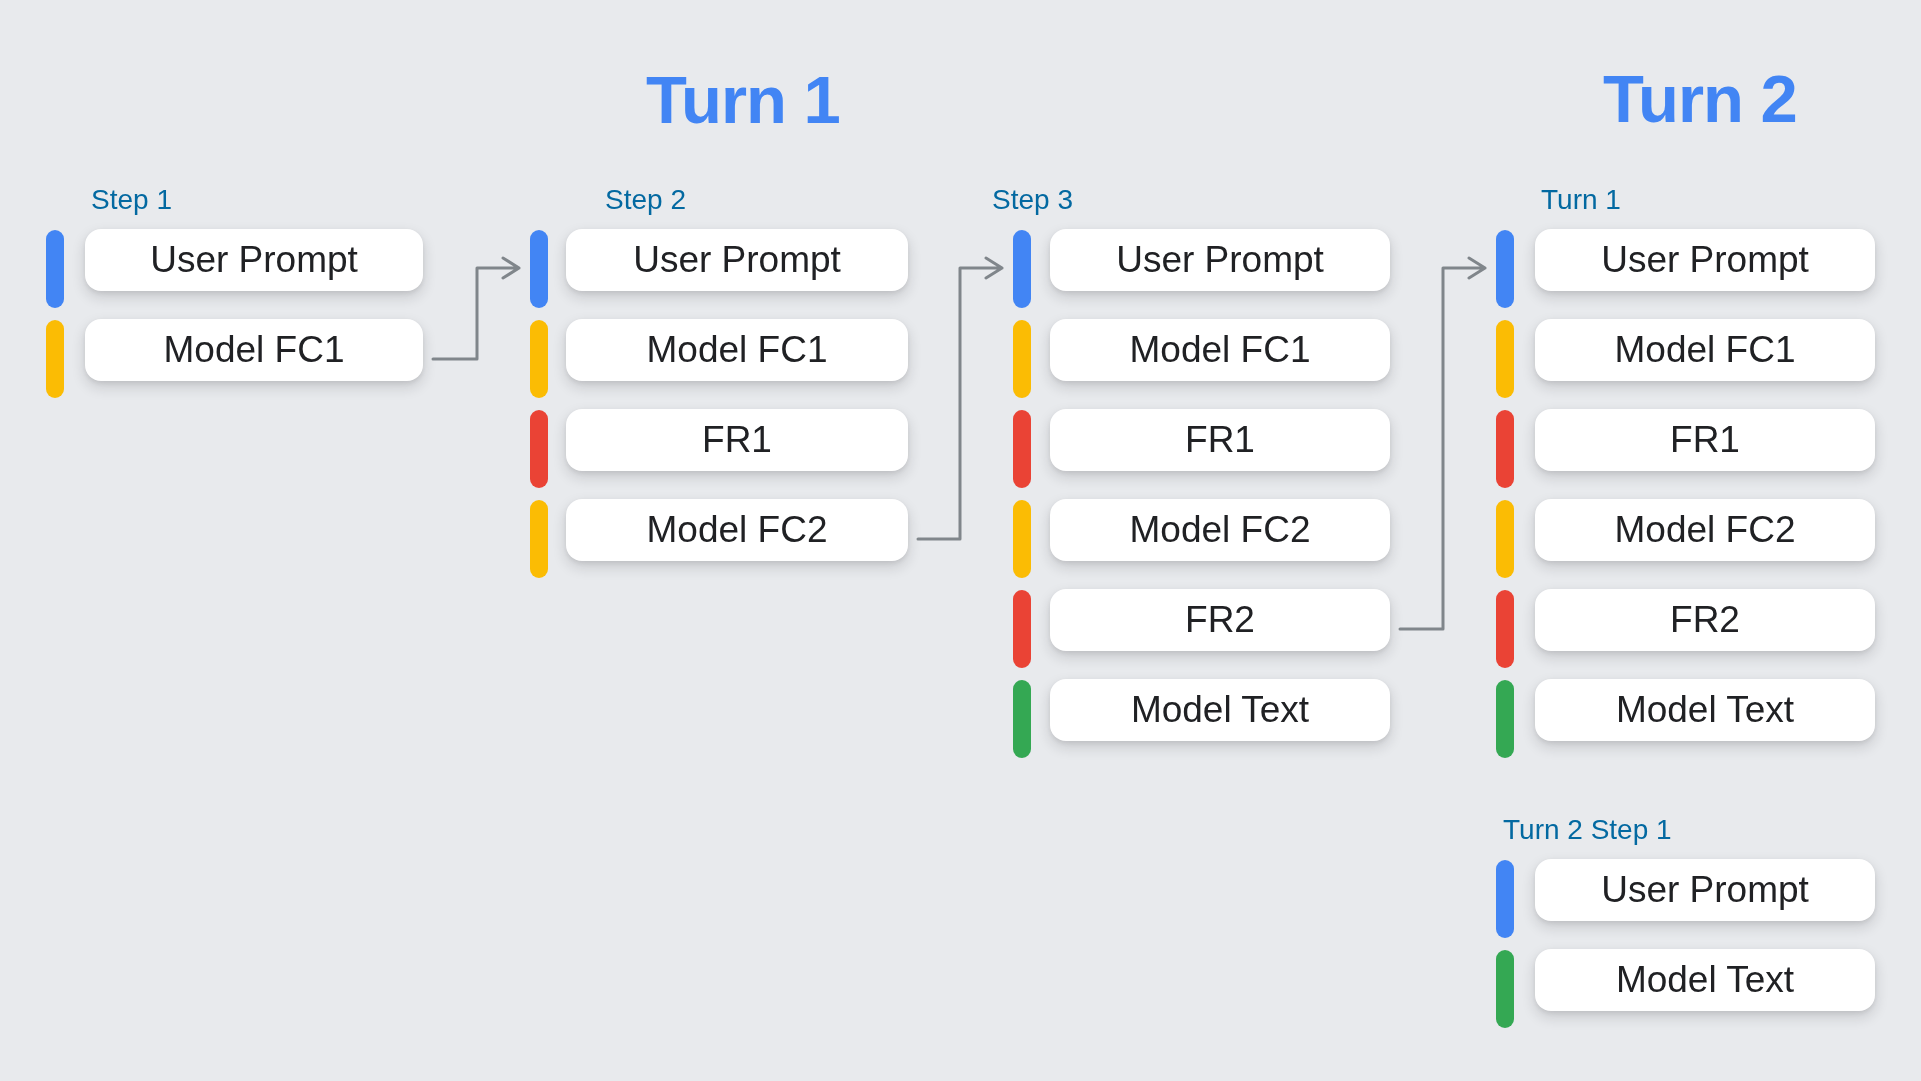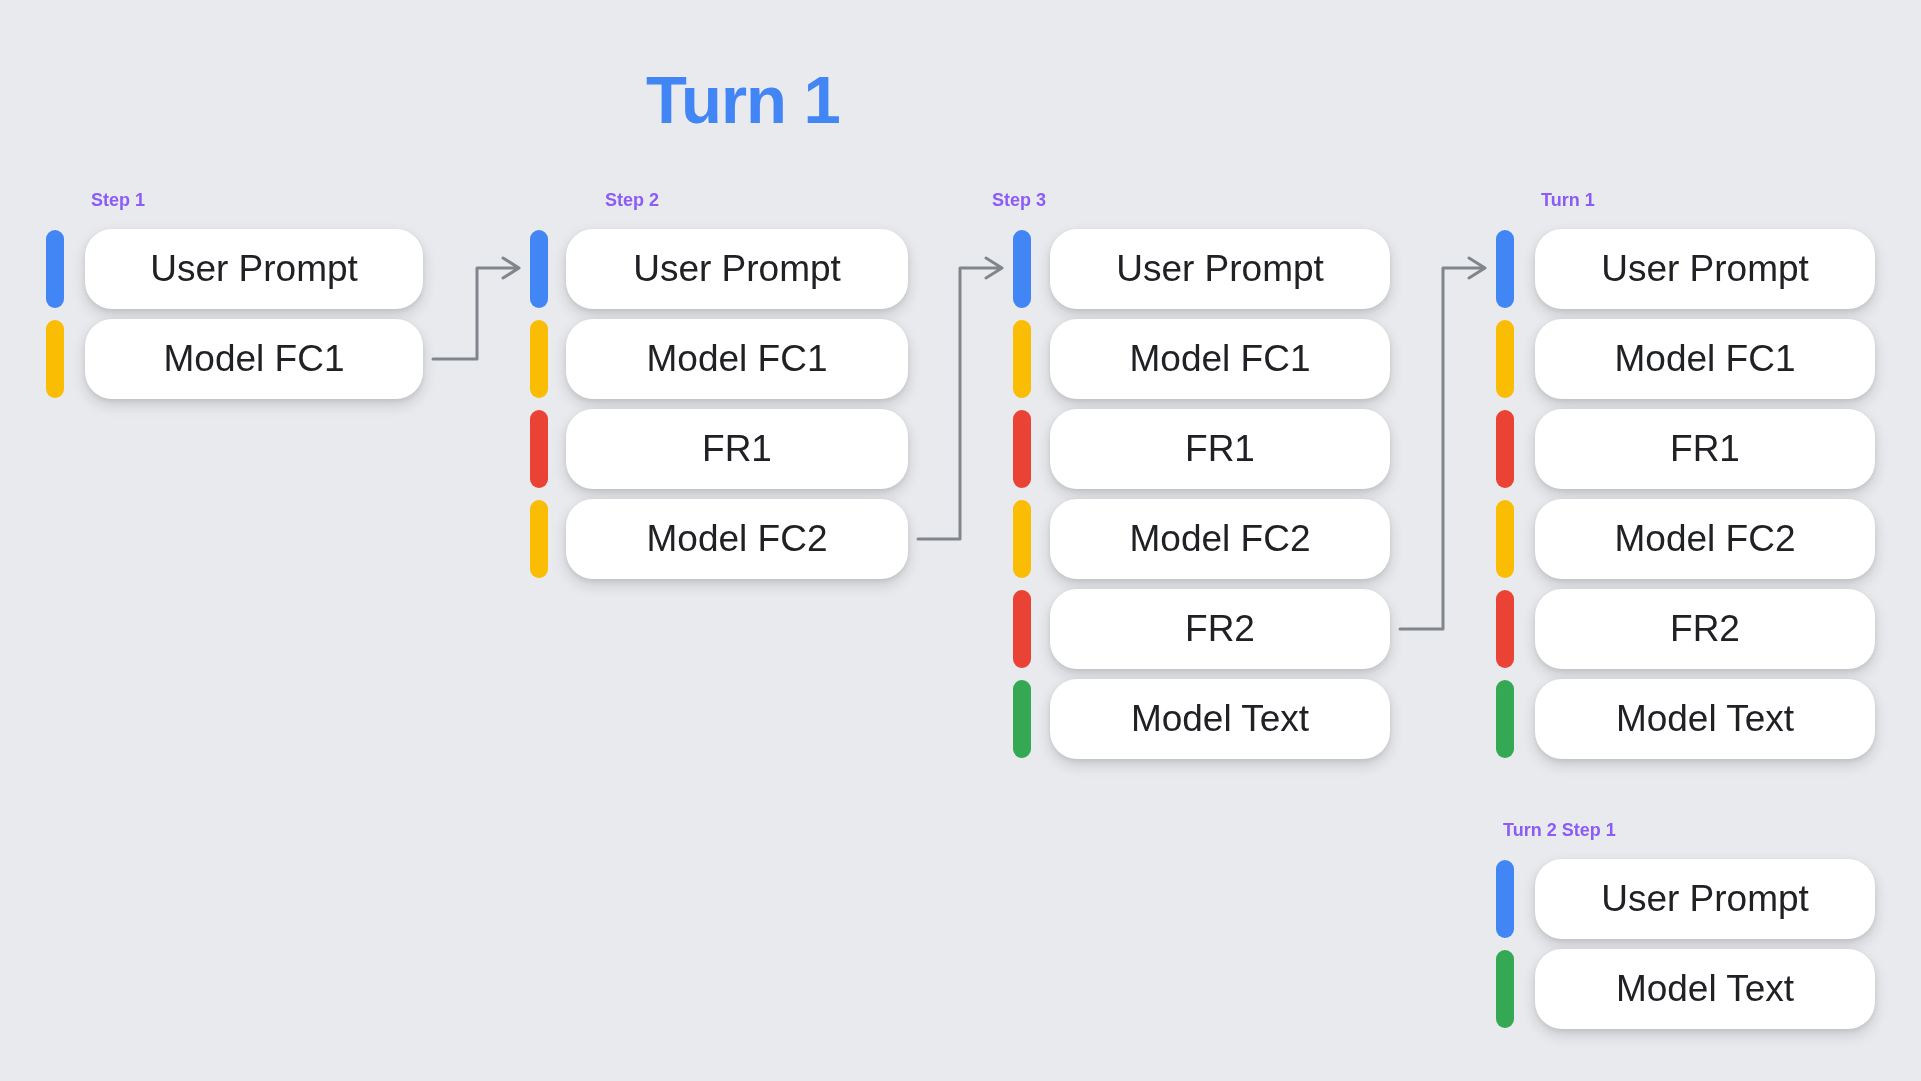--- a/index.html
+++ b/index.html
@@ -15,37 +15,37 @@
     position: absolute;
     transform: translate(-50%, -50%);
     font-size: 67px;
     font-weight: 600;
     letter-spacing: -1px;
     color: #4285F4;
     white-space: nowrap;
   }
   .col-label {
     position: absolute;
-    font-size: 18px;
+    font-size: 28px;
     line-height: 26px;
-    font-weight: 700;
-    color: #8b5cf6;
+    font-weight: 400;
+    color: #0369a1;
     white-space: nowrap;
   }
   .bar {
     position: absolute;
     width: 18px;
     height: 78px;
     border-radius: 9px;
   }
   .box {
     position: absolute;
-    height: 80px;
+    height: 62px;
     background: #FFFFFF;
-    border-radius: 27px;
+    border-radius: 16px;
     box-shadow: 0 6px 14px rgba(32,33,36,0.16), 0 2px 4px rgba(32,33,36,0.08);
     display: flex;
     align-items: center;
     justify-content: center;
   }
   .box span {
     font-size: 37px;
     color: #202124;
     white-space: nowrap;
   }
@@ -54,20 +54,21 @@
     left: 0; top: 0;
     width: 1921px; height: 1081px;
     pointer-events: none;
   }
 </style>
 </head>
 <body>
 
 <div class="canvas" style="background: rgb(232, 234, 237);">
   <div class="big-title" style="left: 743px; top: 99px; color: rgb(66, 133, 244);">Turn 1</div>
+  <div class="big-title" style="left: 1700px; top: 98px; color: rgb(66, 133, 244);">Turn 2</div>
 
   <div id="columns">
       <div>
         <div class="col-label" style="left: 91px; top: 187px;">Step 1</div>
         <div class="bar" style="left: 46px; top: 230px; background: rgb(66, 133, 244);"></div>
         <div class="box" style="left: 85px; top: 229px; width: 338px;">
           <span>User Prompt</span>
         </div>
         <div class="bar" style="left: 46px; top: 320px; background: rgb(251, 188, 4);"></div>
         <div class="box" style="left: 85px; top: 319px; width: 338px;">

